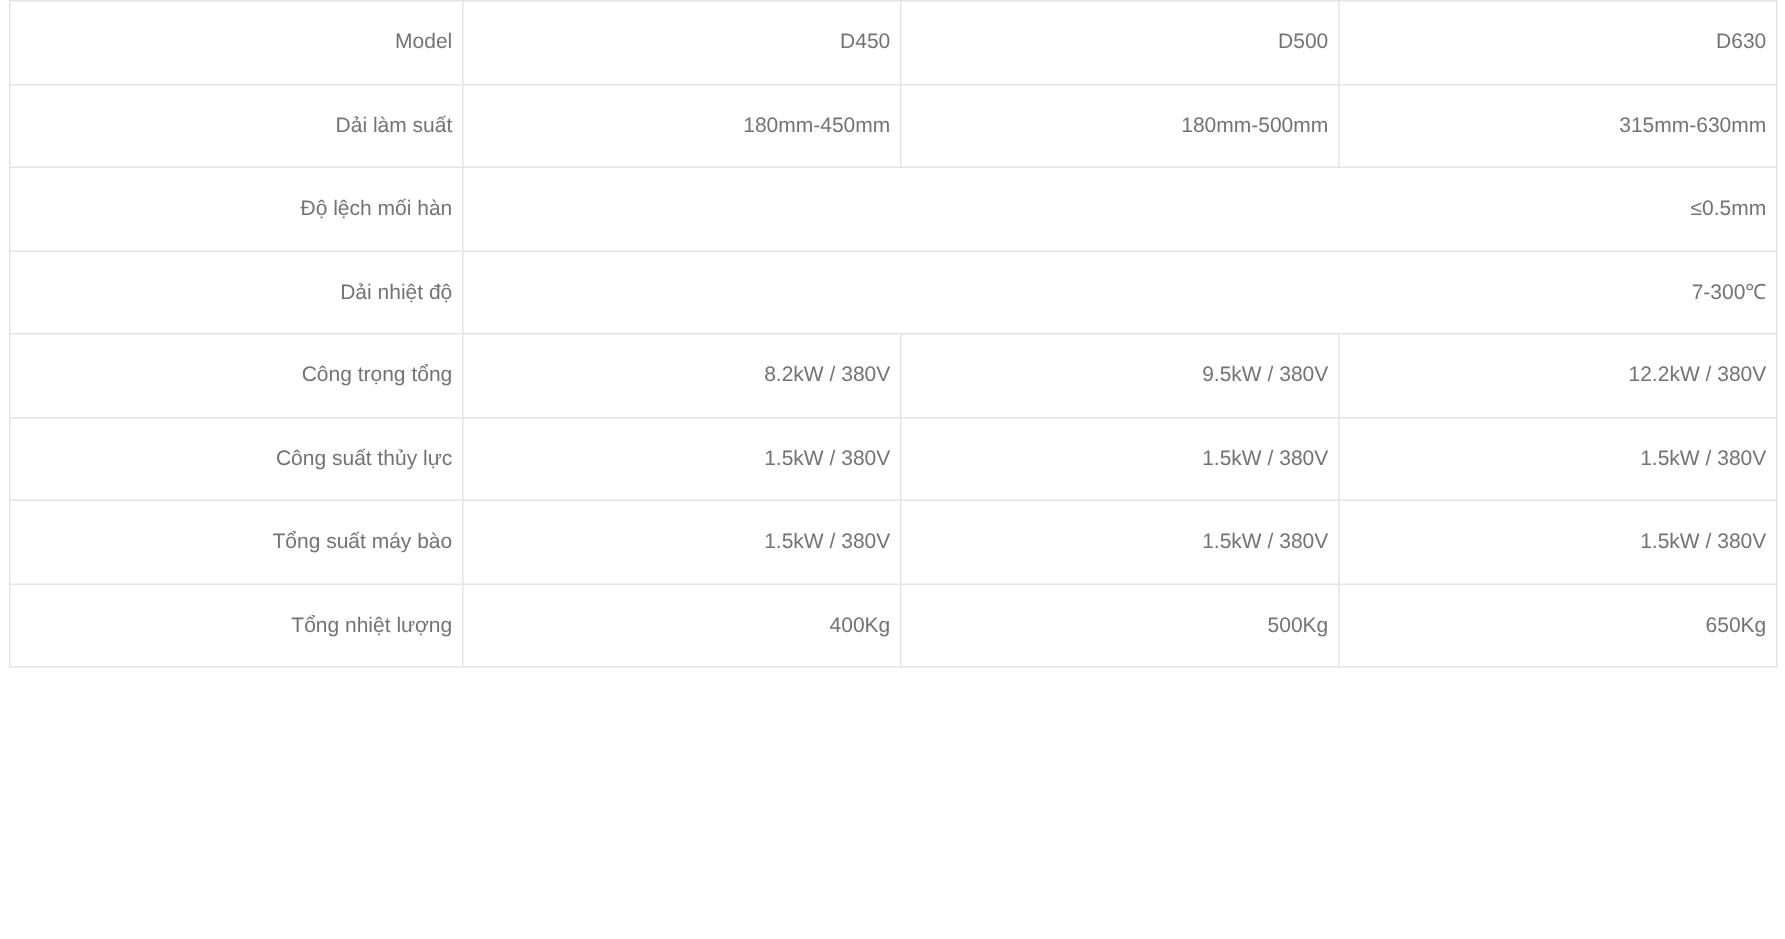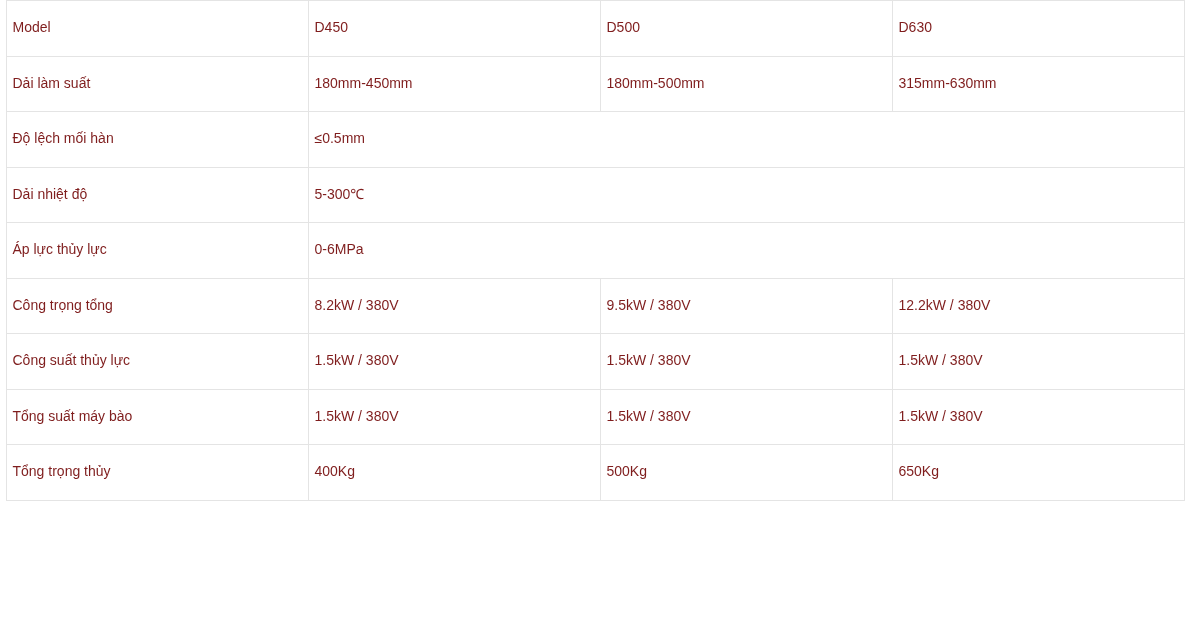--- a/index.html
+++ b/index.html
@@ -25,25 +25,25 @@
     margin: 0 auto;
     border-collapse: collapse;
     table-layout: fixed;
     border-top: 1px solid #e4e4e4;
   }
   table.spec-table col.c-label { width: 302px; }
   table.spec-table col.c-val   { width: 292px; }
   table.spec-table td {
     border-bottom: 1px solid #e4e4e4;
     border-right: 1px solid #e4e4e4;
-    text-align: left;
+    text-align: right;
     vertical-align: middle;
     height: 54.5px;
     padding: 0 6px;
-    color: #7f1d1d;
+    color: #737373;
     font-size: 14px;
     line-height: 1.4;
     background: #ffffff;
     font-weight: 400;
   }
   table.spec-table tr td:first-child {
     border-left: 1px solid #e4e4e4;
   }
   table.spec-table tr:first-child td {
     border-top: 1px solid #e4e4e4;
@@ -81,28 +81,24 @@
         <td>315mm-630mm</td>
       </tr>
 
       <tr>
         <td class="label-cell">Độ lệch mối hàn</td>
         <td class="span-cell" colspan="3">≤0.5mm</td>
       </tr>
 
       <tr>
         <td class="label-cell">Dải nhiệt độ</td>
-        <td class="span-cell" colspan="3">5-300℃</td>
+        <td class="span-cell" colspan="3">7-300℃</td>
       </tr>
 
 
-      <tr>
-        <td class="label-cell">Áp lực thủy lực</td>
-        <td class="span-cell" colspan="3">0-6MPa</td>
-      </tr>
 
       <tr>
         <td class="label-cell">Công trọng tổng</td>
         <td>8.2kW / 380V</td>
         <td>9.5kW / 380V</td>
         <td>12.2kW / 380V</td>
       </tr>
 
 
       <tr>
@@ -113,20 +109,20 @@
       </tr>
 
       <tr>
         <td class="label-cell">Tổng suất máy bào</td>
         <td>1.5kW / 380V</td>
         <td>1.5kW / 380V</td>
         <td>1.5kW / 380V</td>
       </tr>
 
       <tr>
-        <td class="label-cell">Tổng trọng thủy</td>
+        <td class="label-cell">Tổng nhiệt lượng</td>
         <td>400Kg</td>
         <td>500Kg</td>
         <td>650Kg</td>
       </tr>
     </tbody>
   </table>
 </div>
 
 </body></html>

